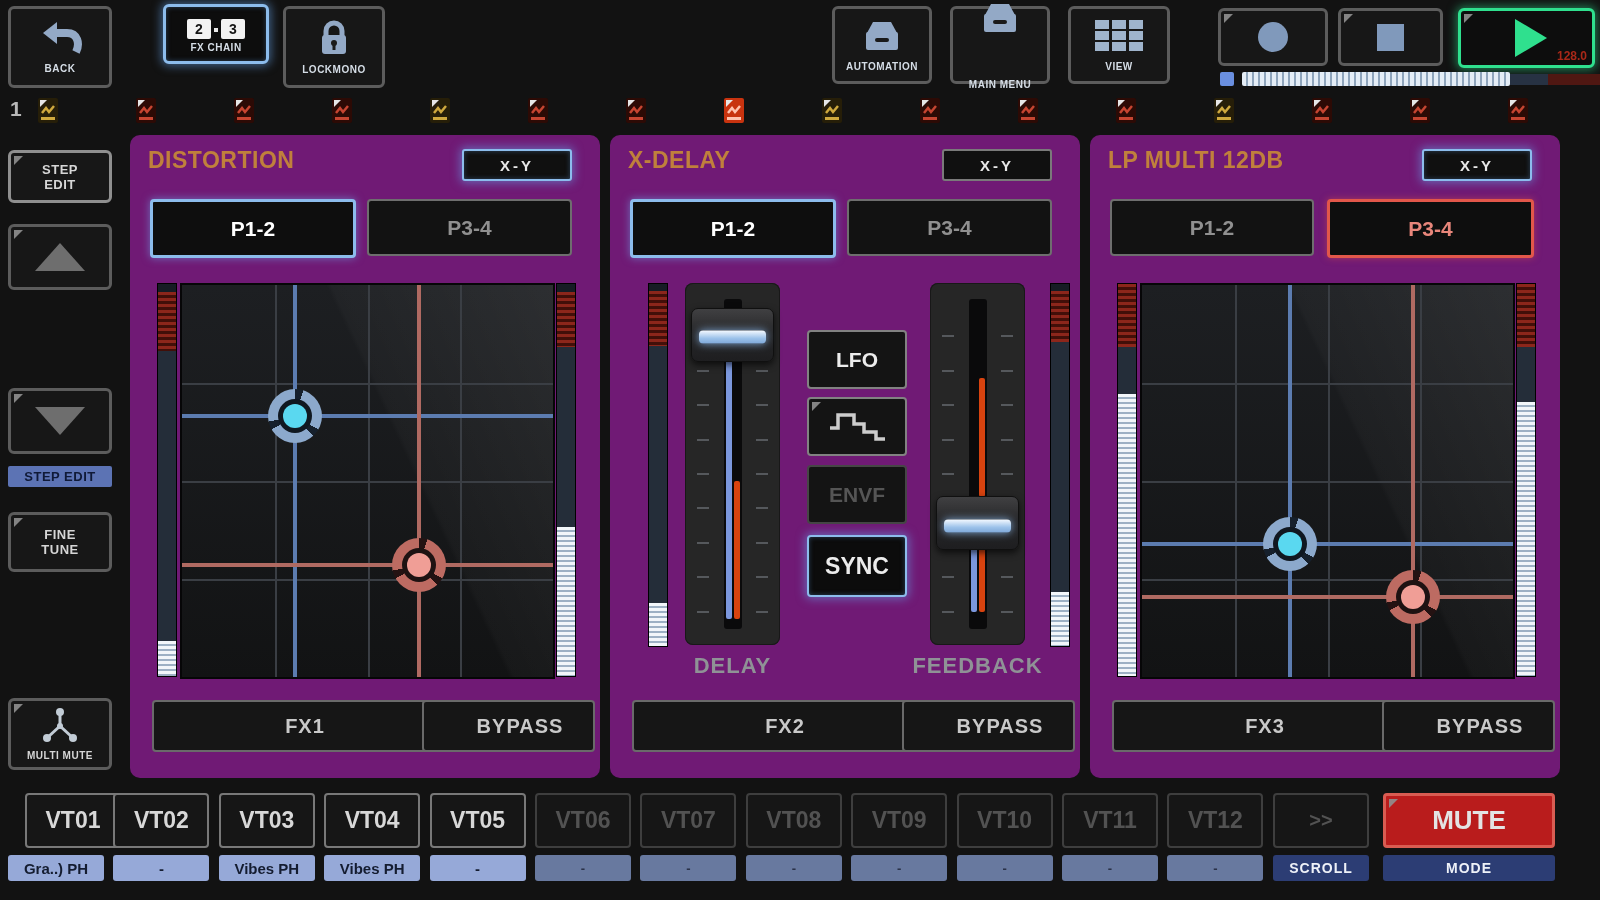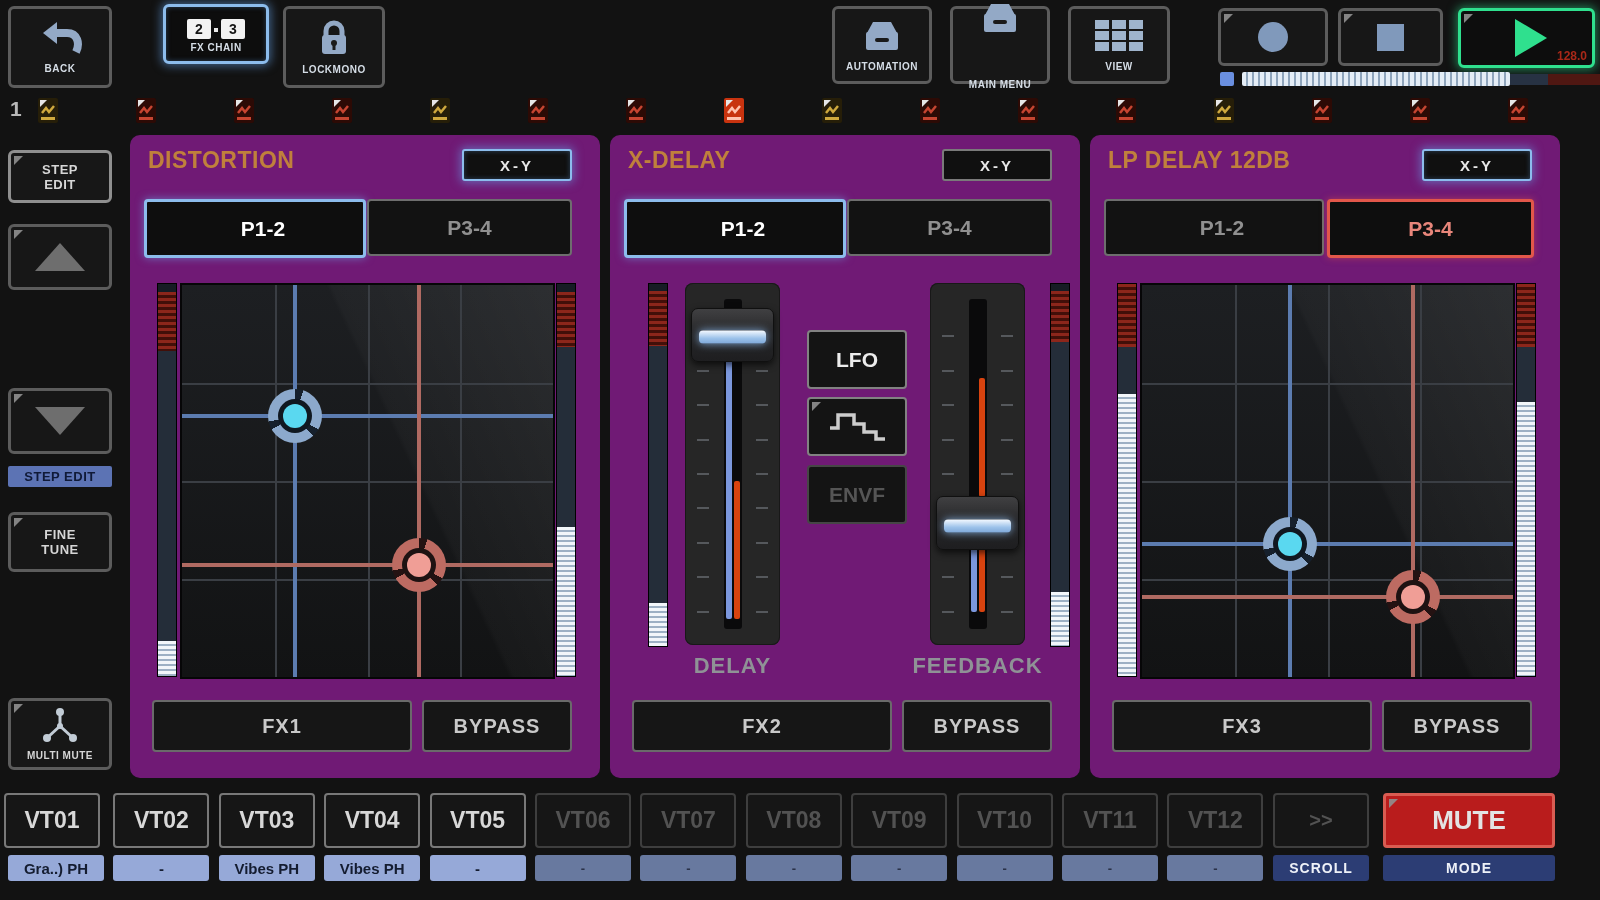--- a/index.html
+++ b/index.html
@@ -13,25 +13,25 @@
   .glow-blue{border-color:#8cbcec !important;box-shadow:0 0 10px 2px rgba(100,160,230,.55), inset 0 0 5px rgba(100,160,230,.35);}
   .glow-green{border-color:#2fe08e !important;box-shadow:0 0 10px 2px rgba(46,224,142,.5);}
   .fold::before{content:"";position:absolute;top:3px;left:3px;border-top:9px solid #909090;border-right:9px solid transparent;opacity:.9;z-index:3;}
   
   .module{position:absolute;top:135px;width:470px;height:643px;background:#701a75;border-radius:10px;}
   .mod-title{position:absolute;left:18px;top:12px;font-size:23px;color:#c0803c;letter-spacing:.5px;}
   .xy-btn{position:absolute;top:14px;left:332px;width:106px;height:28px;background:#101010;border:2px solid #7a7a7a;border-radius:3px;
           color:#e8e8e8;font-size:15px;letter-spacing:3px;display:flex;align-items:center;justify-content:center;}
   .pbtn{position:absolute;top:64px;height:53px;background:#121212;border:2px solid #6e6e6e;border-radius:4px;color:#909090;
         font-size:21px;display:flex;align-items:center;justify-content:center;}
-  .pbtn.p12{left:14px;width:200px;padding-left:16px;} .pbtn.p34{left:237px;width:201px;}
+  .pbtn.p12{left:20px;width:200px;} .pbtn.p34{left:237px;width:201px;}
   .pbtn.active-blue{border:3px solid #8cbcec;color:#fff;box-shadow:0 0 8px rgba(110,170,235,.6);background:#0e0e0e;}
   .pbtn.active-red{border:3px solid #e2574a;color:#e8867b;box-shadow:0 0 7px rgba(225,85,70,.5);background:#0e0e0e;}
   .fxbtn{position:absolute;top:565px;height:48px;background:#161616;border:2px solid #6a6a6a;border-radius:4px;color:#c9c9c9;
-         font-size:20px;letter-spacing:1px;display:flex;align-items:center;justify-content:center;}
+         font-size:20px;letter-spacing:1px;display:flex;align-items:center;justify-content:center;padding-left:23px;}
   .fxbtn.l{left:22px;width:256px;} .fxbtn.r{left:292px;width:146px;}
   
   .xy-pad{position:absolute;left:50px;top:148px;width:371px;height:392px;border:2px solid #060607;
           background:linear-gradient(245deg, rgba(255,255,255,.07), rgba(255,255,255,.025) 40%, rgba(0,0,0,0) 41%),linear-gradient(#1d1f22,#121314);}
   .gridline{position:absolute;background:#3a3e44;}
   .gv{top:0;bottom:0;width:2px;} .gh{left:0;right:0;height:2px;}
   .cross{position:absolute;inset:0;}
   .vline{position:absolute;top:0;bottom:0;width:4px;transform:translateX(-50%);}
   .hline{position:absolute;left:0;right:0;height:4px;transform:translateY(-50%);}
   .cross.blue .vline,.cross.blue .hline{background:#5c7cb0;}
@@ -396,20 +396,21 @@
 
     <div class="midbtn" style="top:195px;">LFO</div>
     <div class="midbtn fold" style="top:262px;">
       <span>
         <svg width="66" height="42" viewBox="0 0 66 42">
             <polyline points="6,25 14,25 14,12 30,12 30,21 40,21 40,29 52,29 52,36 61,36" fill="none" stroke="#cccccc" stroke-width="3.5"></polyline>
           </svg>
       </span>
     </div>
     <div class="midbtn disabled" style="top:330px;">ENVF</div>
+    <div class="midbtn glow-blue" style="top:400px;height:58px;background:#0c0c0c;font-size:23px;">SYNC</div>
 
     <div class="sl-panel" style="left:320px;">
         <div class="sl-track">
           <div class="sl-line orange side-r" style="top: 24%; height: 36%;"></div>
           <div class="sl-line blue side-l" style="top: 73%; height: 22%;"></div>
           <div class="sl-line orange side-r" style="top: 73%; height: 22%;"></div>
         </div>
         <div class="sl-tick left" style="top: 14.5%;"></div>
         <div class="sl-tick right" style="top: 14.5%;"></div>
         <div class="sl-tick left" style="top: 24%;"></div>
@@ -440,21 +441,21 @@
       </div>
 
     <div class="sl-label" style="left:55px;width:135px;">DELAY</div>
     <div class="sl-label" style="left:290px;width:155px;">FEEDBACK</div>
 
     <div class="fxbtn l">FX2</div>
     <div class="fxbtn r">BYPASS</div>
   </div>
 
   <div class="module" style="left:1090px;">
-    <div class="mod-title">LP DELAY 12DB</div>
+    <div class="mod-title">LP MULTI 12DB</div>
     <div class="xy-btn glow-blue">X-Y</div>
     <div class="pbtn p12">P1-2</div>
     <div class="pbtn p34 active-red">P3-4</div>
 
     <div class="meter" style="left:27px;top:148px;height:392px;">
         <div class="seg seg-red" style="top: 0%; height: 16%;"></div>
         <div class="seg seg-dark" style="top: 16%; height: 12%;"></div>
         <div class="seg seg-stripe" style="top: 28%; height: 72%;"></div>
       </div>
     <div class="xy-pad">
@@ -483,21 +484,21 @@
         <div class="seg seg-red" style="top: 0%; height: 16%;"></div>
         <div class="seg seg-dark" style="top: 16%; height: 14%;"></div>
         <div class="seg seg-stripe" style="top: 30%; height: 70%;"></div>
       </div>
 
     <div class="fxbtn l">FX3</div>
     <div class="fxbtn r">BYPASS</div>
   </div>
 
   <div id="tracks-row">
-      <div class="vt-btn" style="left: 4px;">VT01</div>
+      <div class="vt-btn" style="left: 25px;">VT01</div>
       <div class="vt-bar" style="left: 8px;">Gra..) PH</div>
       <div class="vt-btn" style="left: 113.4px;">VT02</div>
       <div class="vt-bar" style="left: 113.4px;">-</div>
       <div class="vt-btn" style="left: 218.8px;">VT03</div>
       <div class="vt-bar" style="left: 218.8px;">Vibes PH</div>
       <div class="vt-btn" style="left: 324.2px;">VT04</div>
       <div class="vt-bar" style="left: 324.2px;">Vibes PH</div>
       <div class="vt-btn" style="left: 429.6px;">VT05</div>
       <div class="vt-bar" style="left: 429.6px;">-</div>
       <div class="vt-btn dim" style="left: 535px;">VT06</div>

